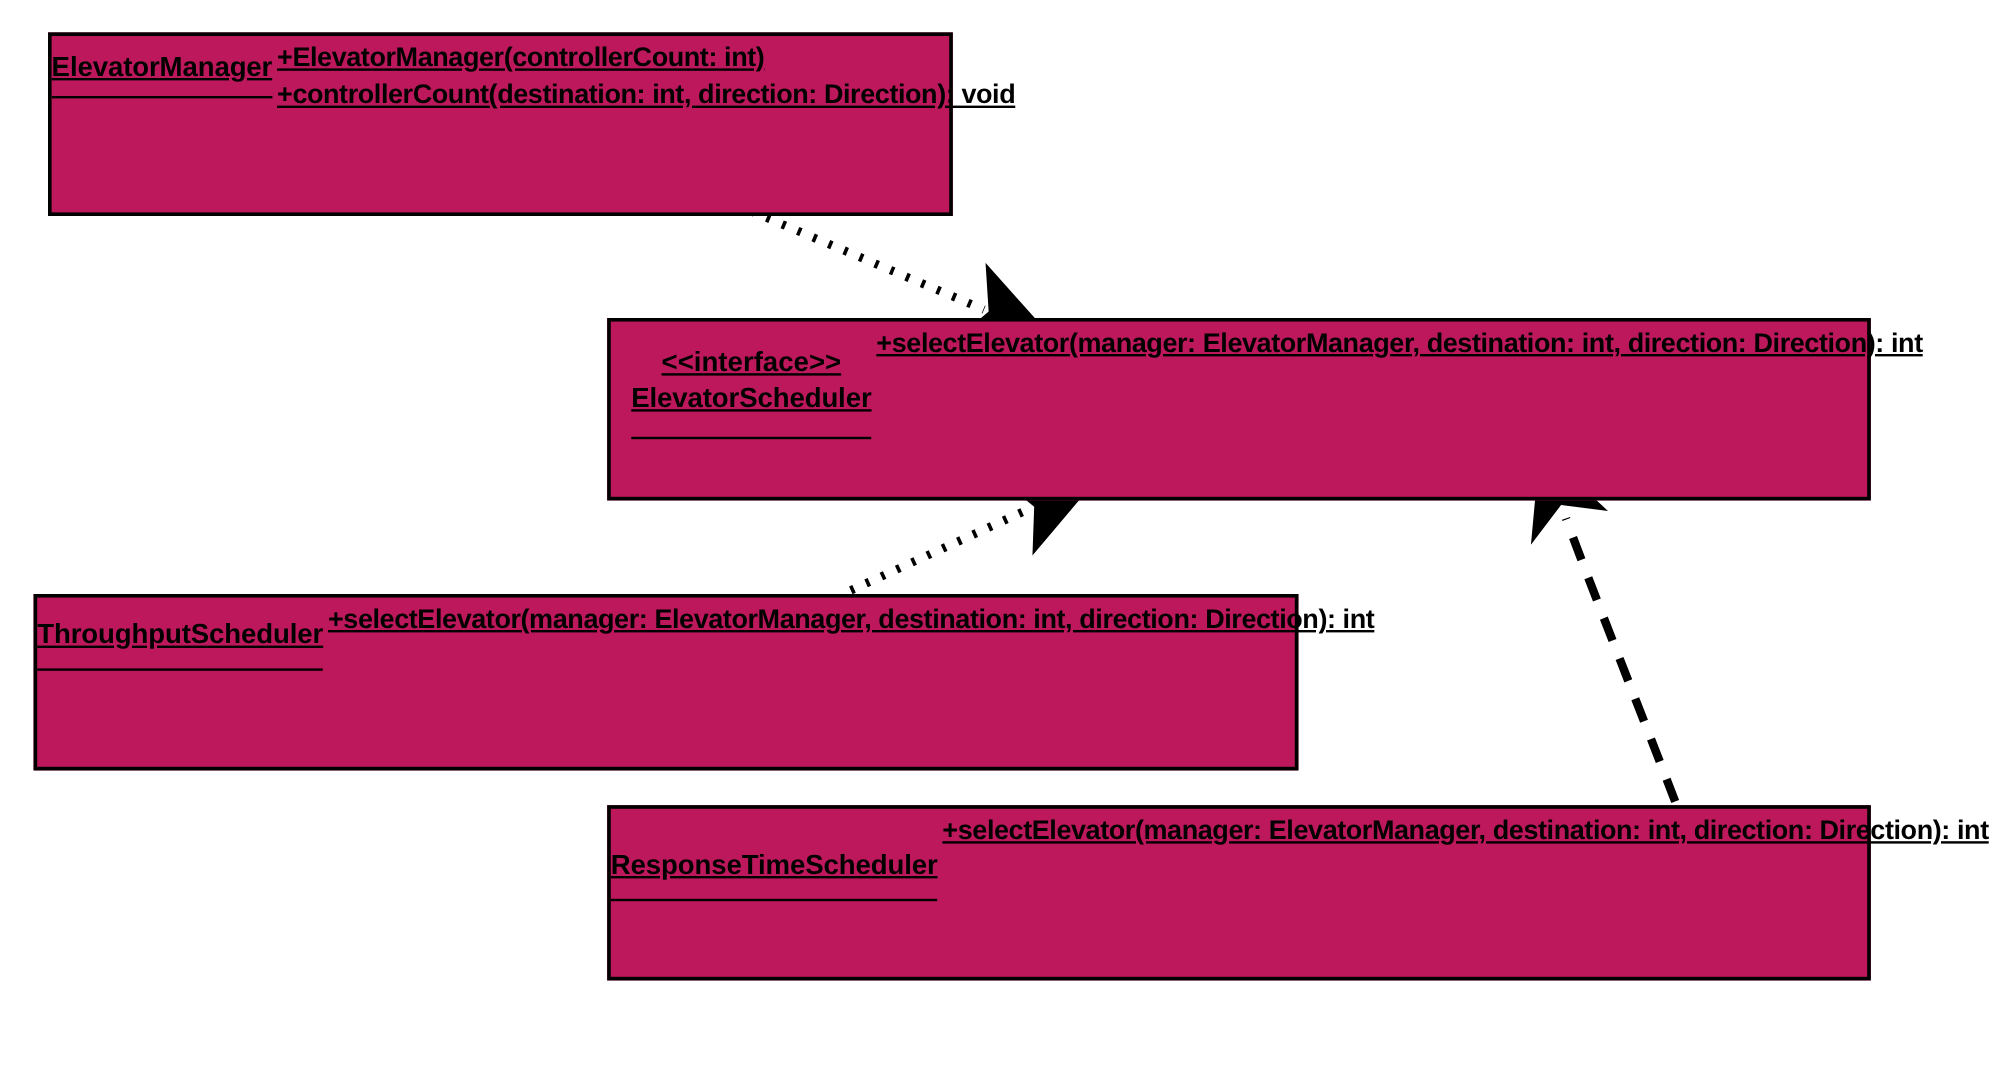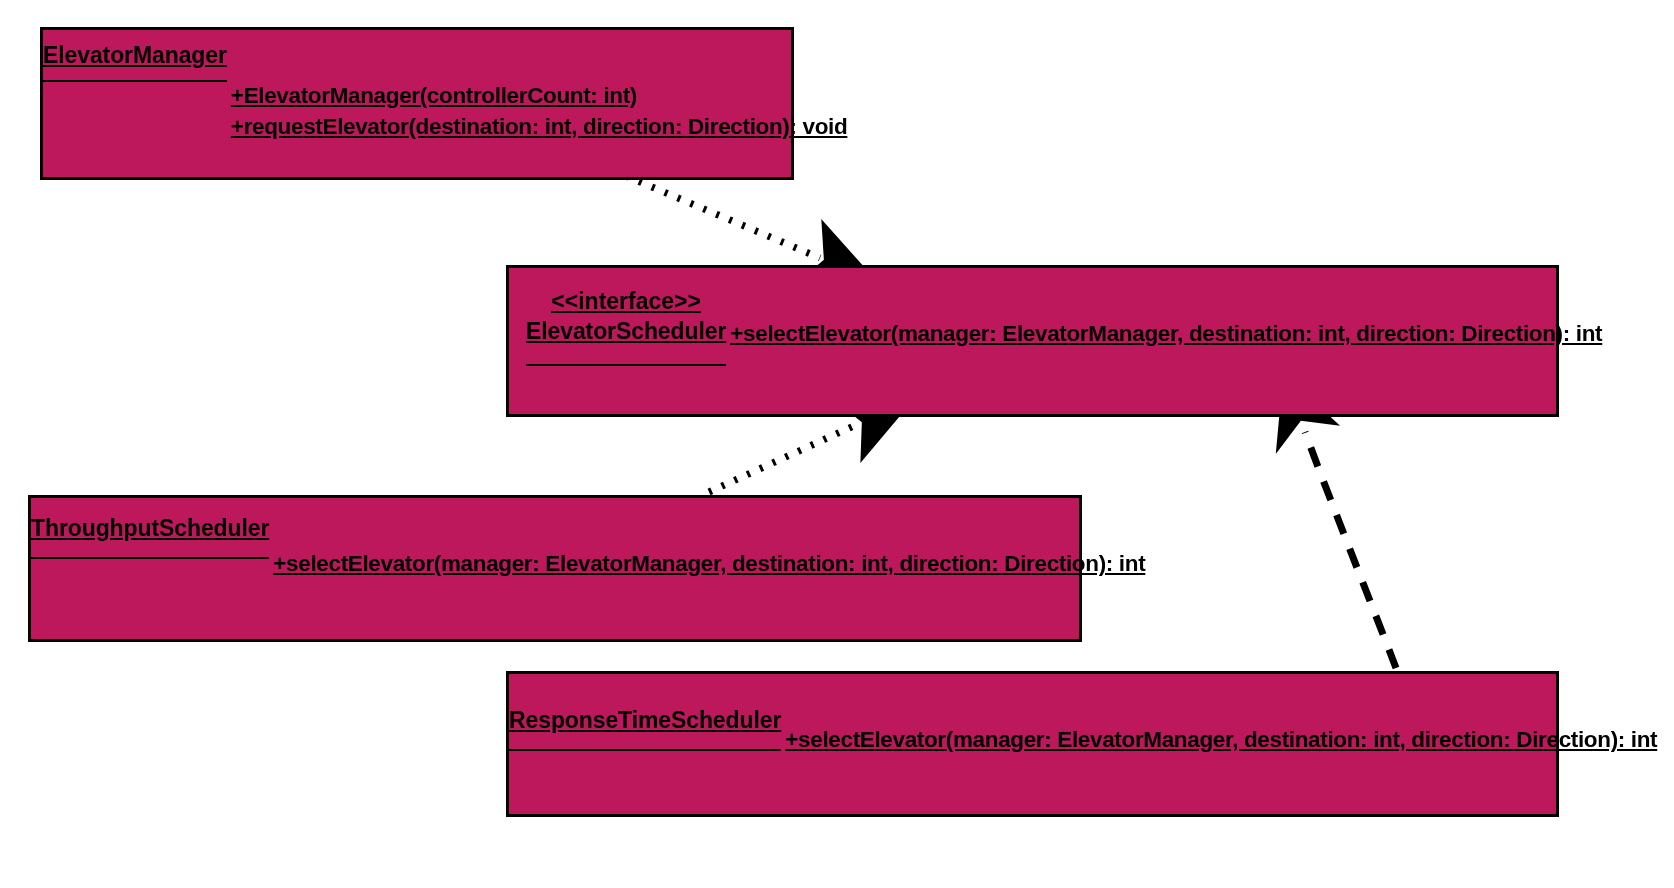--- a/index.html
+++ b/index.html
@@ -42,21 +42,20 @@
     align-items: center;
     text-align: center;
     border-bottom: 2px solid #000000;
   }
   .comp-attrs {
     border-bottom: 2px solid #000000;
   }
   .comp-ops {
     justify-content: flex-start;
     padding-top: 2px;
-    margin-top: 48px;
   }
   .name-line {
     font-size: 23px;
     font-weight: bold;
     color: #000000;
     line-height: 30px;
     letter-spacing: -0.1px;
   }
   .stereotype {
     font-size: 23px;
@@ -116,21 +115,21 @@
     <path d="M1396,668 C1370,600 1330,500 1305,432" fill="none" stroke="#000000" stroke-width="7" stroke-linecap="butt" stroke-dasharray="20 16" marker-end="url(#arrow-thin)"></path>
   </svg>
 
   <div class="uml-box" id="box-elevator-manager">
     <div class="compartment comp-name">
       <div class="name-line">ElevatorManager</div>
     </div>
     <div class="compartment comp-attrs"></div>
     <div class="compartment comp-ops">
       <div class="op-line">+ElevatorManager(controllerCount: int)</div>
-      <div class="op-line">+requestElevator(destination: int, direction: Direction): void</div>
+      <div class="op-line">+controllerCount(destination: int, direction: Direction): void</div>
     </div>
   </div>
 
   <div class="uml-box" id="box-elevator-scheduler">
     <div class="compartment comp-name">
       <div class="stereotype">&lt;&lt;interface&gt;&gt;</div>
       <div class="name-line">ElevatorScheduler</div>
     </div>
     <div class="compartment comp-ops">
       <div class="op-line">+selectElevator(manager: ElevatorManager, destination: int, direction: Direction): int</div>

